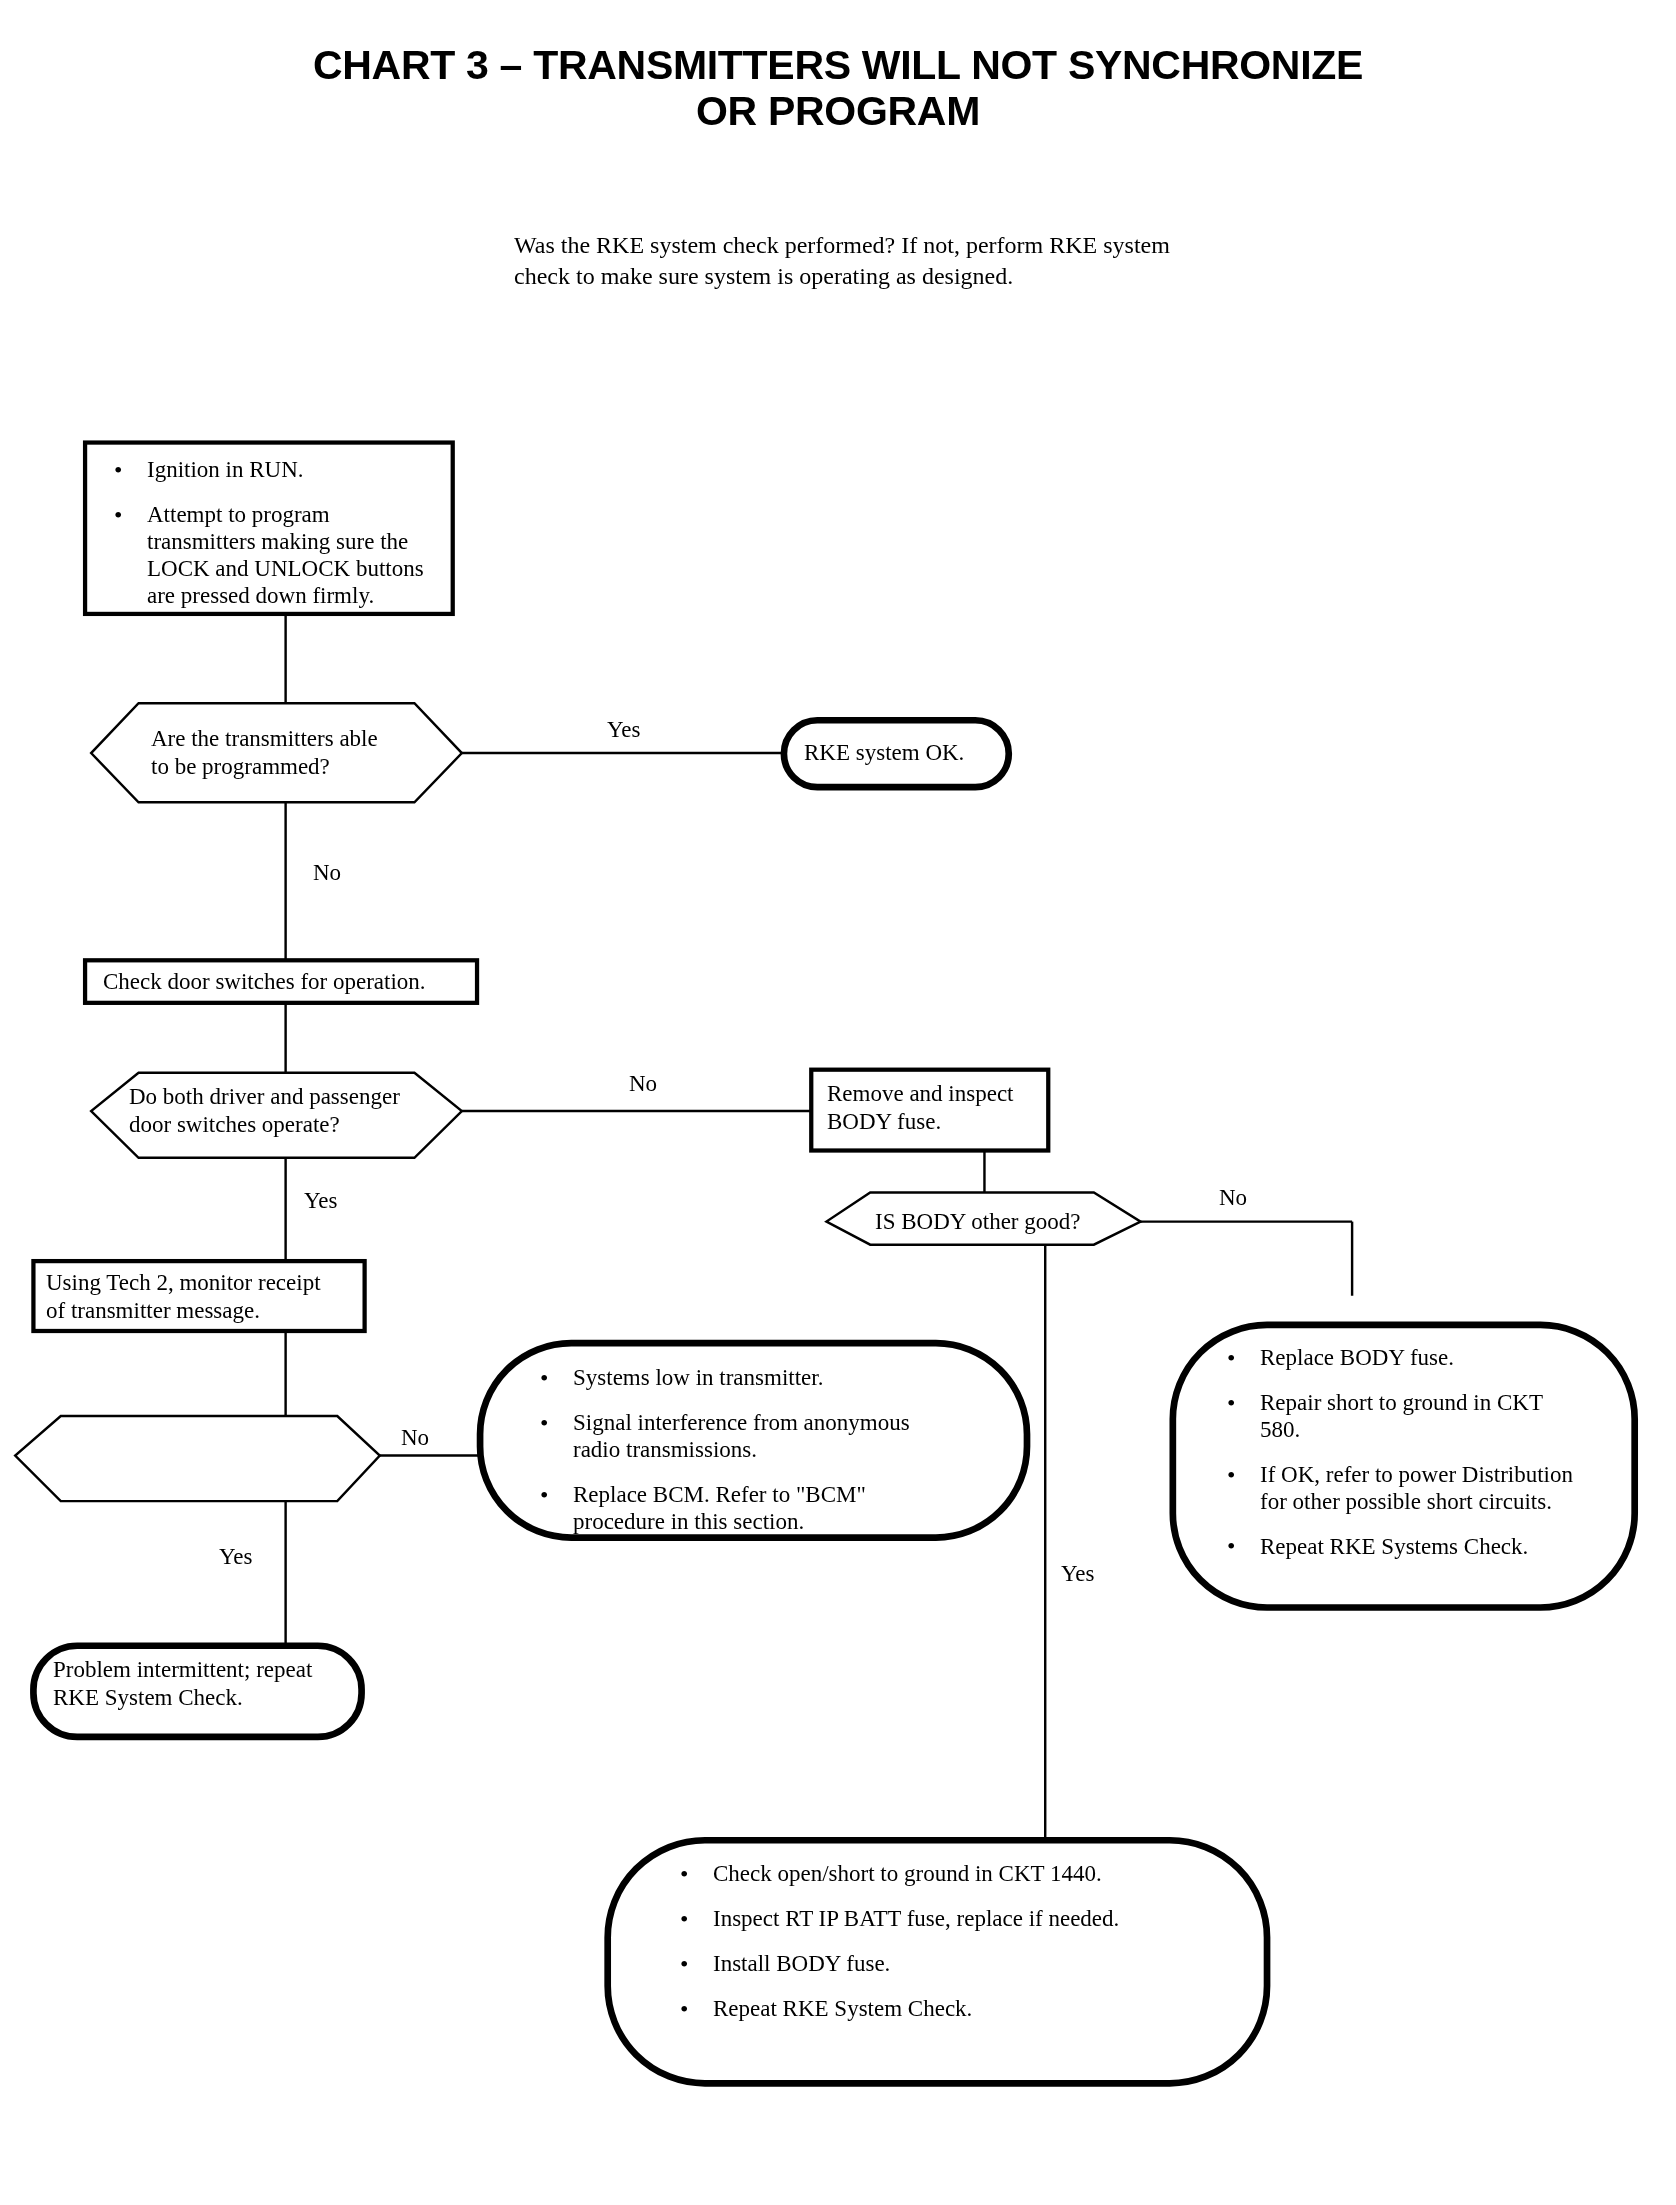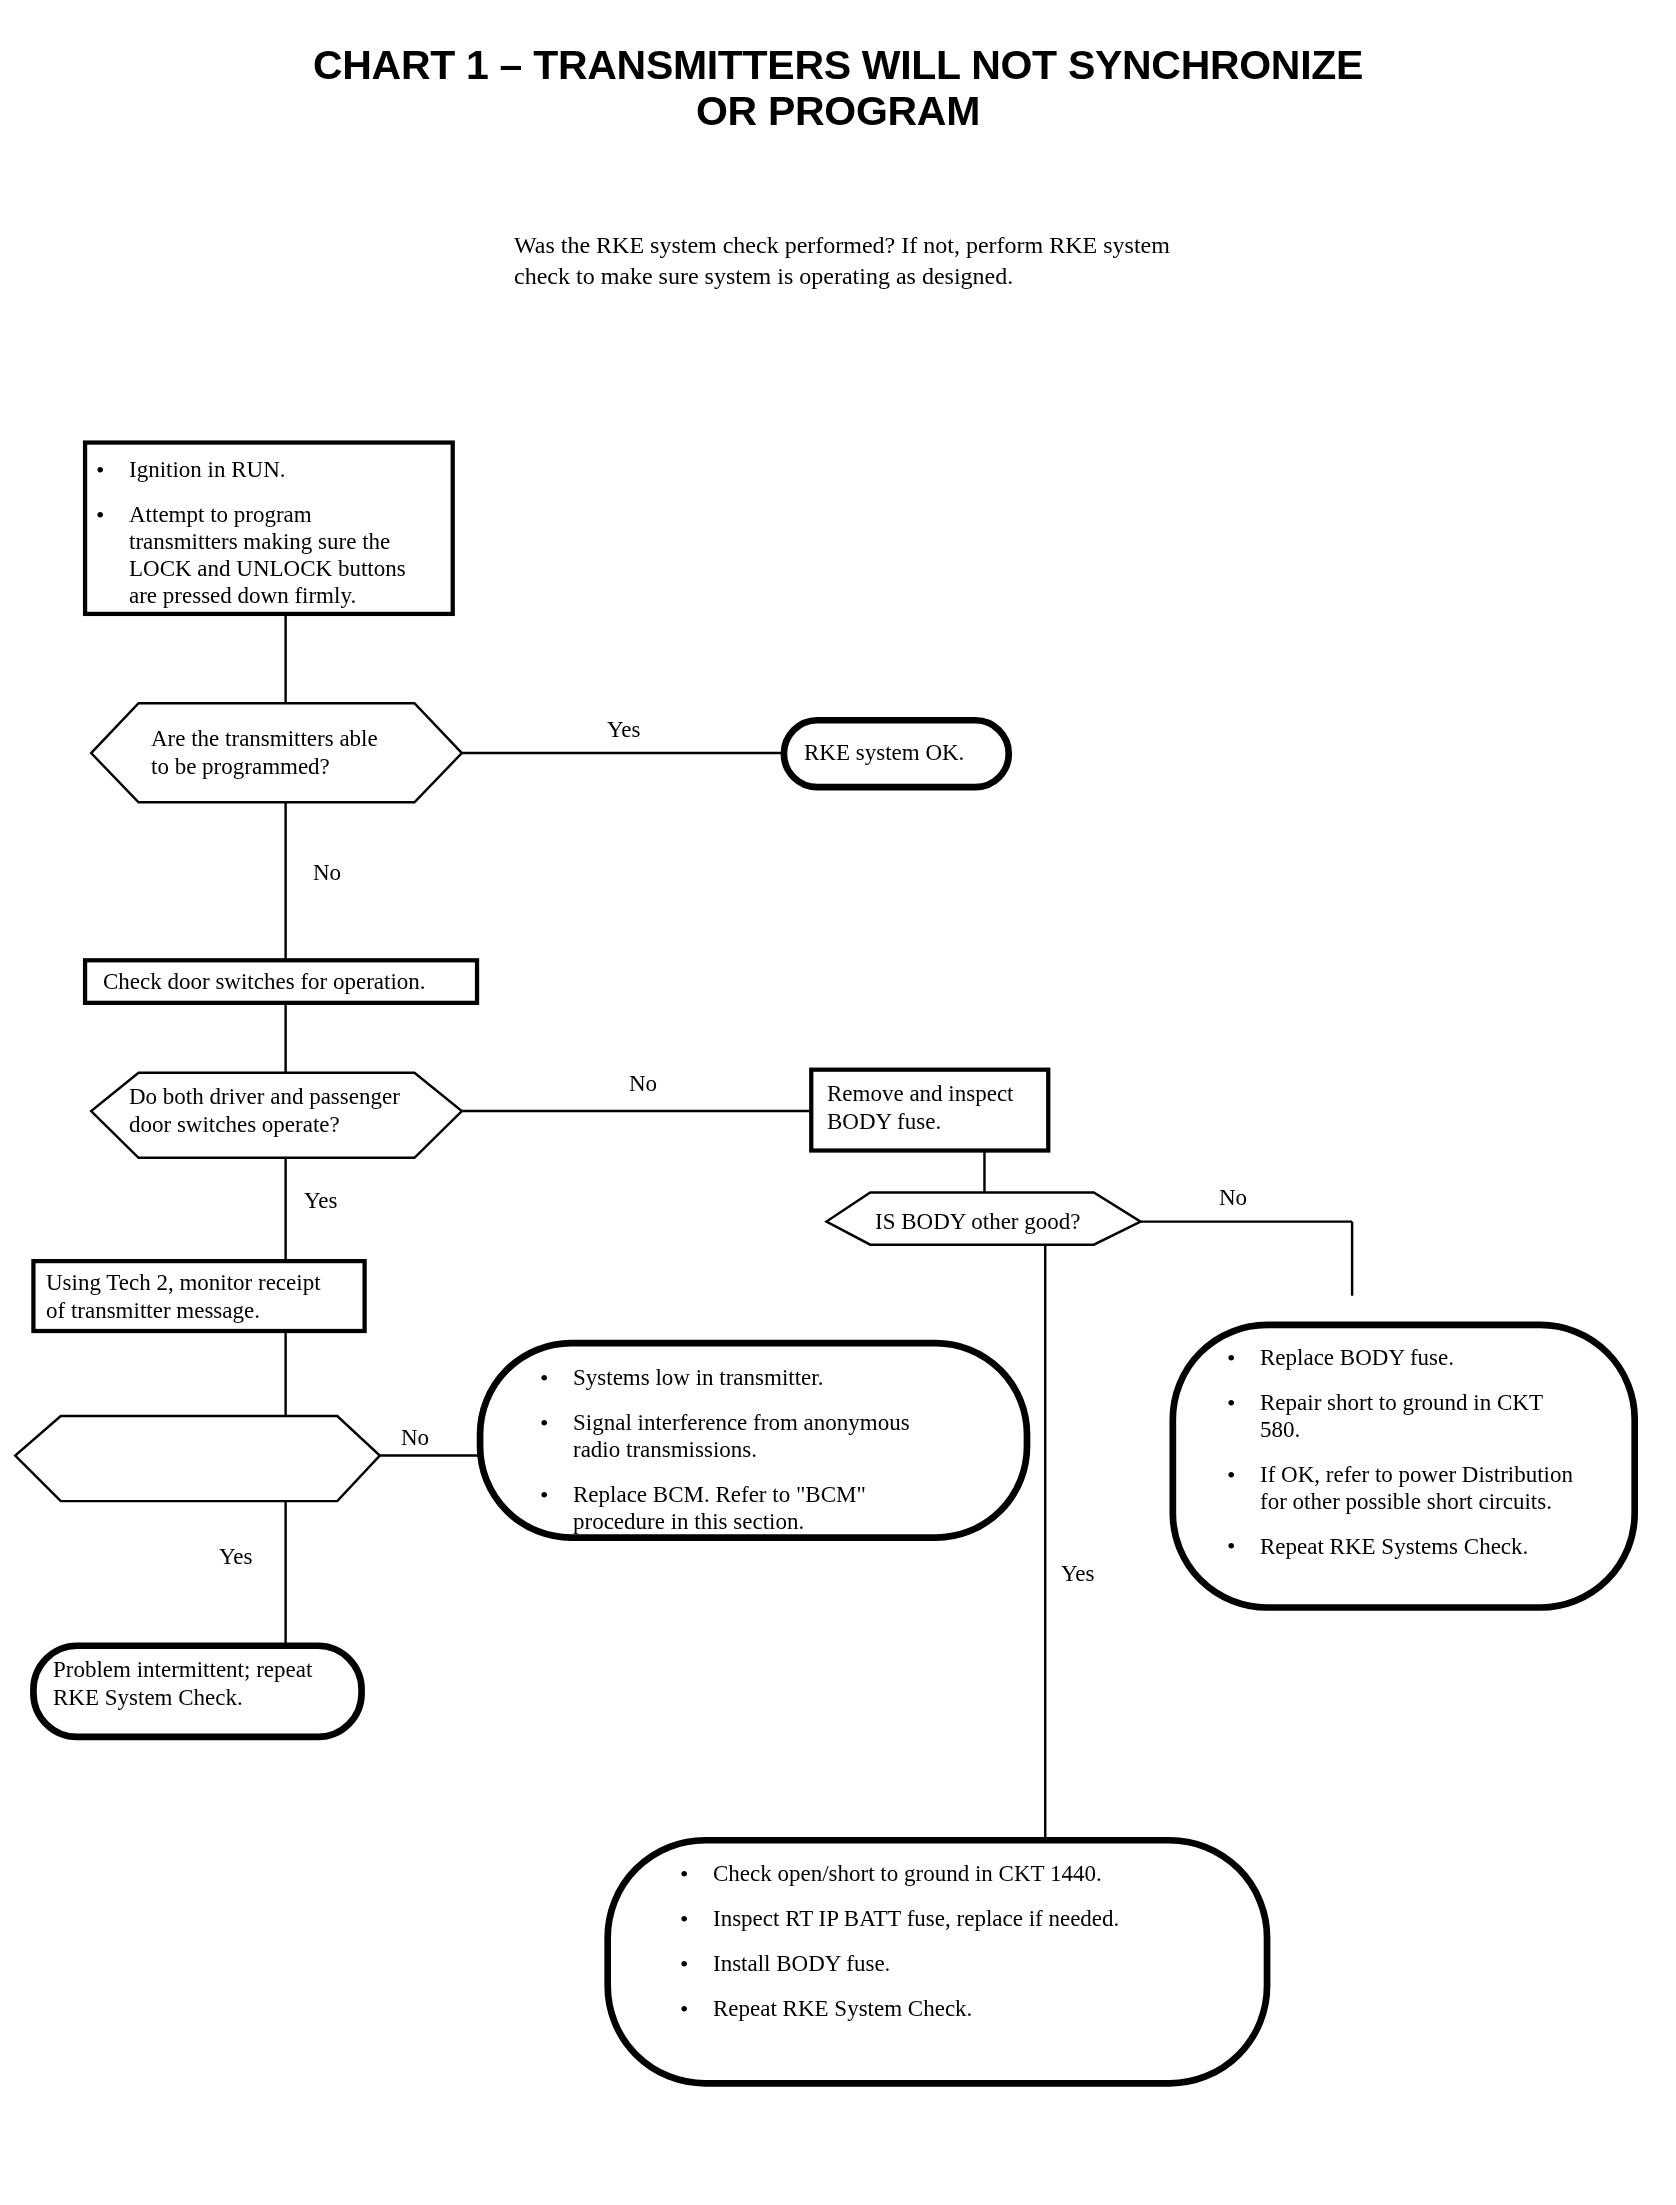--- a/index.html
+++ b/index.html
@@ -22,21 +22,21 @@
   .ul li:last-child{margin-bottom:13px;}
   .ul li::before{content:"\2022";position:absolute;left:4.9px;top:-1.2px;font-size:24px;}
   .lbl{position:absolute;font-size:23px;}
 </style>
 </head>
 <body>
 
 <div id="chart-root">
 
   <div class="title">
-    <div>CHART 1 – TRANSMITTERS WILL NOT SYNCHRONIZE</div>
+    <div>CHART 3 – TRANSMITTERS WILL NOT SYNCHRONIZE</div>
     <div>OR PROGRAM</div>
   </div>
 
   <div class="intro">Was the RKE system check performed?  If not, perform RKE system check to make sure system is operating as designed.</div>
 
   <svg class="flow" viewBox="0 0 2758 3628">
     <g fill="none" stroke="#000">
 
       <line x1="470" y1="1010" x2="470" y2="1157" stroke-width="4"></line>
       <line x1="760" y1="1239" x2="1290" y2="1239" stroke-width="4"></line>
@@ -69,21 +69,21 @@
       <polygon fill="#fff" stroke-width="4" points="100,2330 555,2330 625,2395 555,2470 100,2470 25,2395"></polygon>
 
       <rect x="1290" y="1185" width="370" height="110" rx="55" ry="55" fill="#fff" stroke-width="11"></rect>
       <rect x="790" y="2210" width="900" height="320" rx="150" ry="150" fill="#fff" stroke-width="11"></rect>
       <rect x="1930" y="2180" width="760" height="465" rx="155" ry="155" fill="#fff" stroke-width="11"></rect>
       <rect x="55" y="2708" width="540" height="150" rx="72" ry="72" fill="#fff" stroke-width="11"></rect>
       <rect x="1000" y="3028" width="1085" height="400" rx="160" ry="160" fill="#fff" stroke-width="11"></rect>
     </g>
   </svg>
 
-  <div class="nodetext" style="left:91px;top:457px;width:328px;">
+  <div class="nodetext" style="left:109px;top:457px;width:328px;">
     <ul class="ul">
       <li>Ignition in RUN.</li>
       <li>Attempt to program transmitters making sure the LOCK and UNLOCK buttons are pressed down firmly.</li>
     </ul>
   </div>
 
   <div class="nodetext" style="left:151px;top:725px;width:261px;">
     <div>Are the transmitters able</div>
     <div>to be programmed?</div>
   </div>

